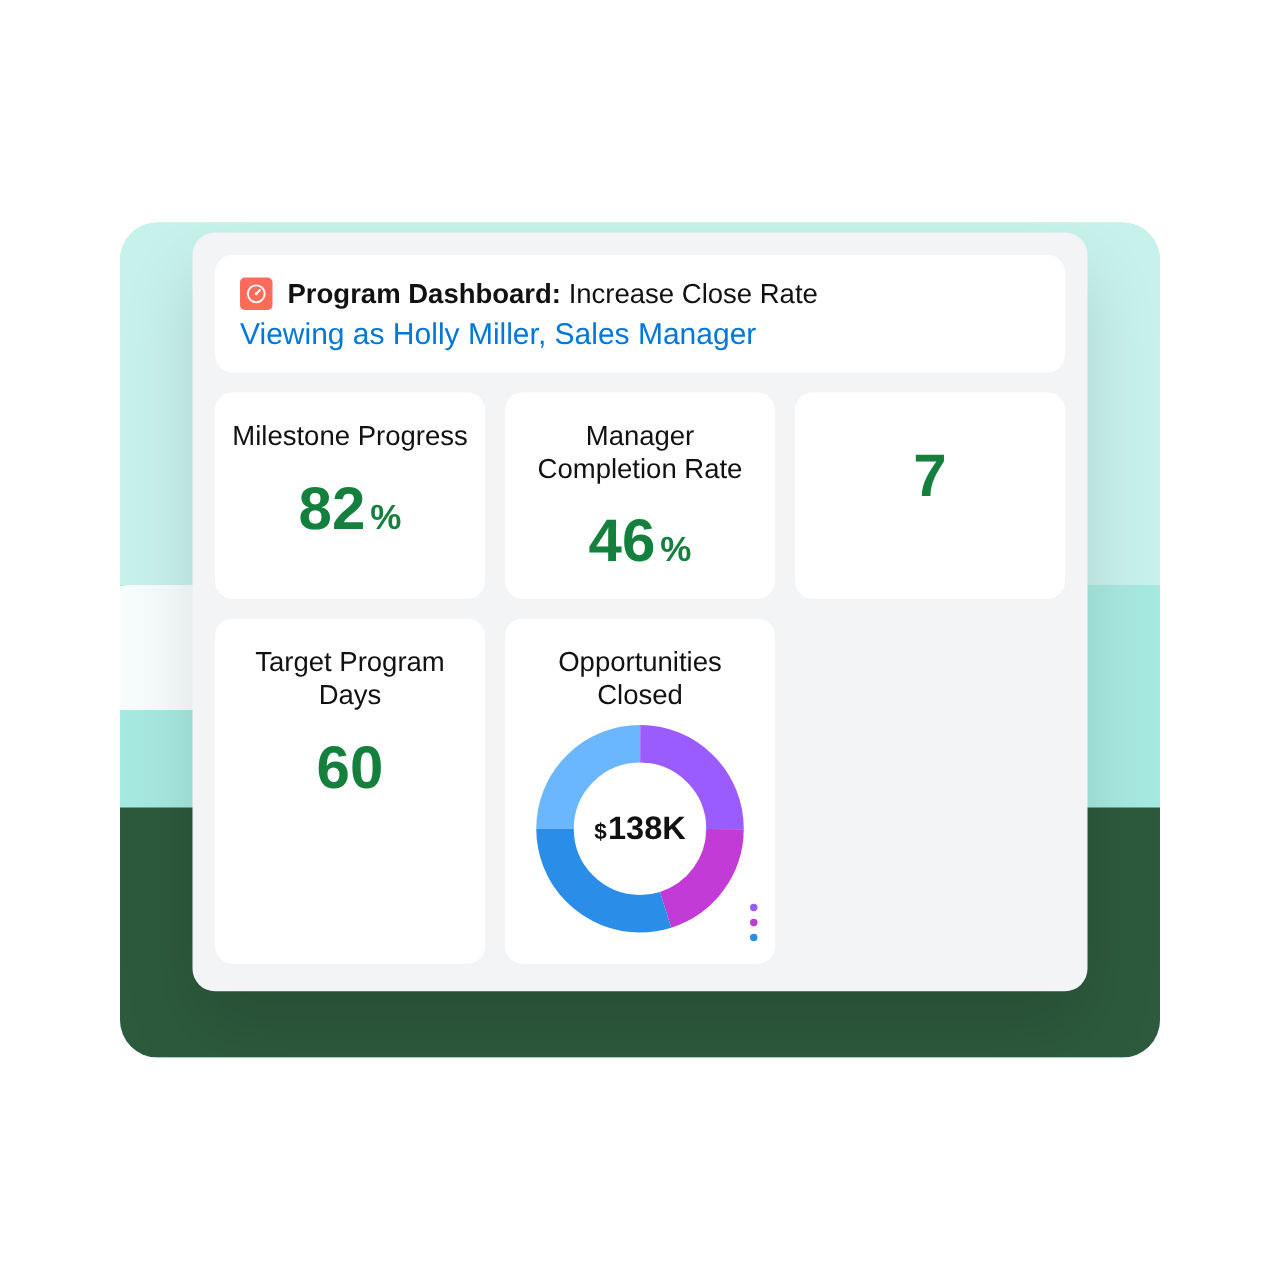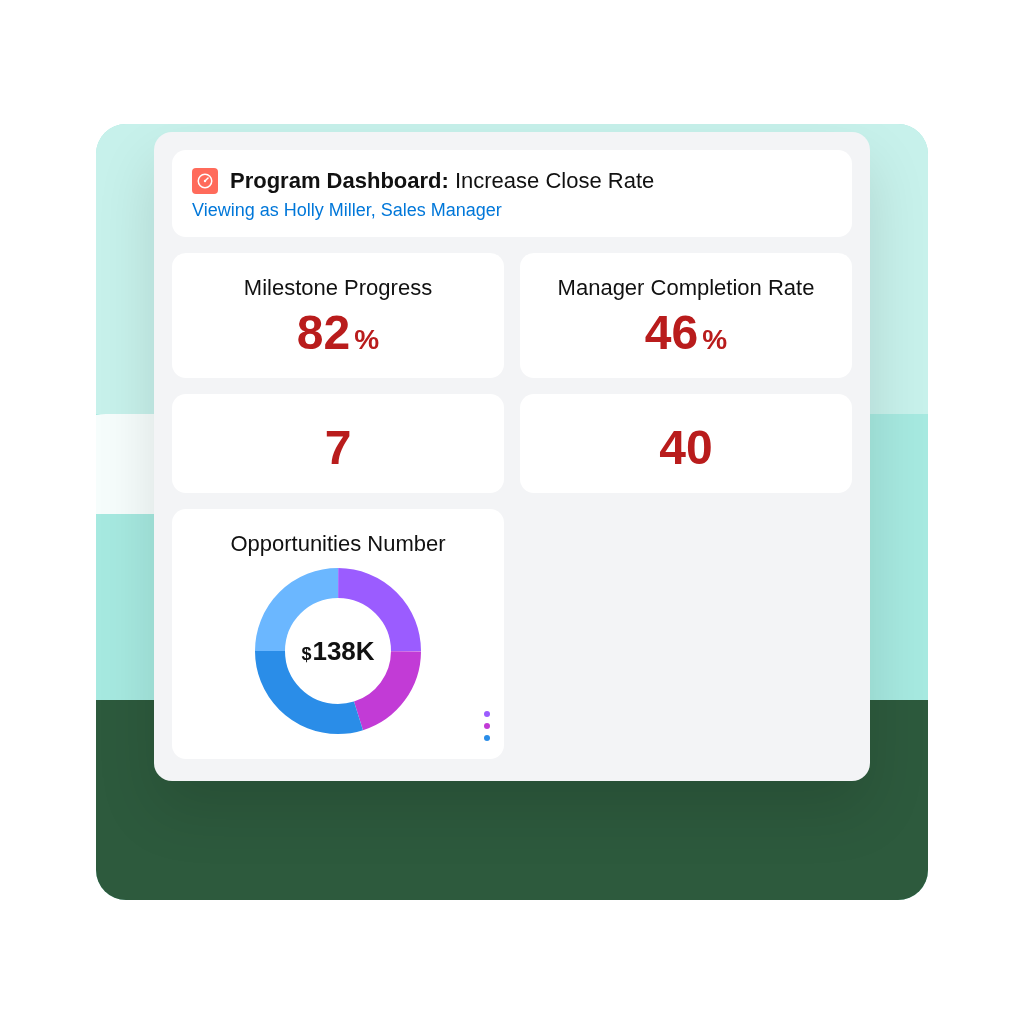--- a/index.html
+++ b/index.html
@@ -7,21 +7,21 @@
   body {
     font-family: -apple-system, BlinkMacSystemFont, "Segoe UI", Helvetica, Arial, sans-serif;
     background: #ffffff;
     display: flex;
     align-items: center;
     justify-content: center;
   }
   .scene {
     position: relative;
     width: 832px;
-    height: 776px;
+    height: 668px;
     border-radius: 30px;
     overflow: hidden;
     background: #a6e9e0;
   }
   .sky-top  { position:absolute; left:0; right:0; top:0;    height:290px; background:#c7f1eb; }
   .cloud    { position:absolute; left:-40px; top:290px; width:240px; height:100px;
               background:#ffffff; border-radius:100px 100px 100px 0; opacity:.9; }
   .ground   { position:absolute; left:0; right:0; bottom:0; height:200px; background:#2d5a3d; }
 
   .panel {
@@ -35,42 +35,42 @@
   }
 
   .header-card {
     background: #ffffff;
     border-radius: 14px;
     padding: 18px 20px 16px;
   }
   .title-row { display:flex; align-items:center; gap:12px; font-size:22px; color:#111; }
   .title-row .bold { font-weight:700; }
   .title-row .rest { font-weight:400; }
-  .viewing-as { margin-top:6px; font-size:18px; color:#0077d9; }
+  .viewing-as { margin-top:6px; font-size:24px; color:#0077d9; }
 
   .dash-icon {
     width:26px; height:26px; border-radius:4px;
     background:#ff6b5b; display:flex; align-items:center; justify-content:center;
   }
   .dash-icon svg { width:18px; height:18px; }
 
   .grid {
     display:grid;
-    grid-template-columns: 1fr 1fr;
+    grid-template-columns: 1fr 1fr 1fr;
     gap: 16px;
     margin-top: 16px;
   }
   .tile {
     background:#ffffff;
     border-radius:14px;
     padding:22px 10px 18px;
     text-align:center;
   }
   .tile h3 { font-size:22px; font-weight:400; color:#111; }
-  .metric { margin-top:4px; font-size:48px; font-weight:700; color:#b91c1c;
+  .metric { margin-top:18px; font-size:48px; font-weight:700; color:#15803d;
             display:flex; align-items:baseline; justify-content:center; gap:4px; }
   .metric .unit { font-size:28px; font-weight:700; }
 
   .tall { min-height:250px; }
 
   .gauge-wrap { margin-top:4px; display:flex; justify-content:center; }
   .donut-wrap { margin-top:4px; position:relative; display:flex; justify-content:center; }
 
   .donut-center {
     position:absolute; top:50%; left:50%; transform:translate(-50%,-50%);
@@ -128,28 +128,29 @@
         </div>
       </div>
 
       <div class="tile">
         <div class="metric">
           <span>7</span>
         </div>
       </div>
 
       <div class="tile">
+        <h3>Target Program Days</h3>
         <div class="metric">
-          <span>40</span>
+          <span>60</span>
         </div>
       </div>
 
 
       <div class="tile tall" style="position:relative;">
-        <h3>Opportunities Number</h3>
+        <h3>Opportunities Closed</h3>
         <div class="donut-wrap">
           <svg id="donut-svg" width="180" height="180" viewBox="0 0 180 180">
               <circle cx="90" cy="90" r="68" fill="none" stroke="#6bb7ff" stroke-width="30" stroke-dasharray="106.81415022205297 320.44245066615895" stroke-dashoffset="0" transform="rotate(-180 90 90)"></circle>
               <circle cx="90" cy="90" r="68" fill="none" stroke="#9b5cff" stroke-width="30" stroke-dasharray="106.81415022205297 320.44245066615895" stroke-dashoffset="-106.81415022205297" transform="rotate(-180 90 90)"></circle>
               <circle cx="90" cy="90" r="68" fill="none" stroke="#c23bd6" stroke-width="30" stroke-dasharray="85.45132017764239 341.8052807105695" stroke-dashoffset="-213.62830044410595" transform="rotate(-180 90 90)"></circle>
               <circle cx="90" cy="90" r="68" fill="none" stroke="#2a8de8" stroke-width="30" stroke-dasharray="128.17698026646357 299.0796206217483" stroke-dashoffset="-299.0796206217483" transform="rotate(-180 90 90)"></circle>
             </svg>
           <div class="donut-center">
             <span class="cur">$</span>
             <span>138K</span>

